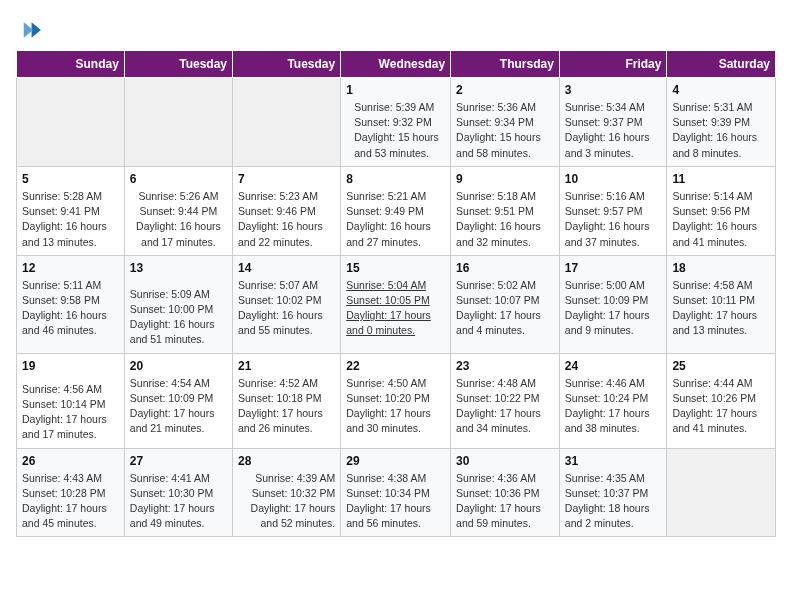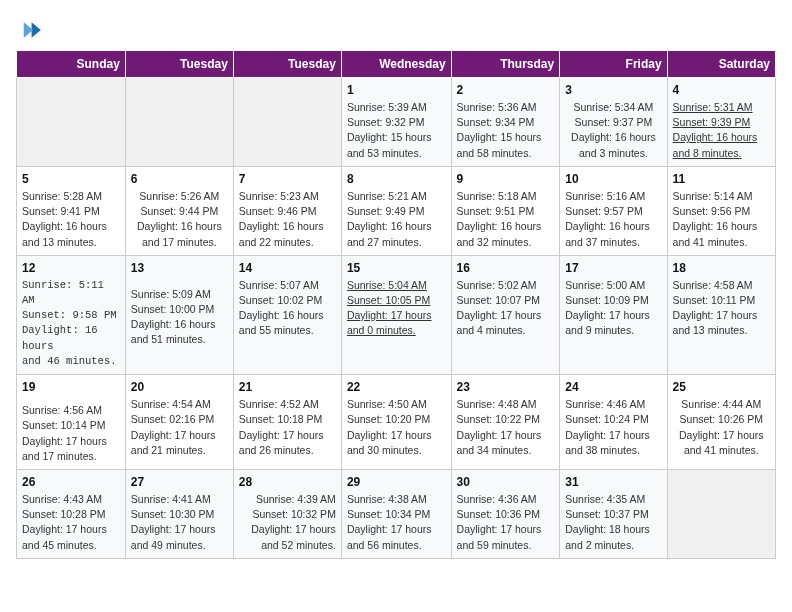--- a/index.html
+++ b/index.html
@@ -133,42 +133,42 @@
           <th>Saturday</th>
         </tr>
     </thead>
     <tbody id="calendar-body">
     <tr>
           <td class="empty-cell"></td>
           <td class="empty-cell"></td>
           <td class="empty-cell"></td>
           <td>
             <div class="day-num">1</div>
-            <div class="day-info" style="white-space: pre-line;">Sunrise: 5:39 AM
+            <div class="day-info" style="white-space: pre-line; margin-left: 8px;">Sunrise: 5:39 AM
 Sunset: 9:32 PM
 Daylight: 15 hours
 and 53 minutes.</div>
           </td>
           <td>
             <div class="day-num">2</div>
             <div class="day-info" style="white-space: pre-line;">Sunrise: 5:36 AM
 Sunset: 9:34 PM
 Daylight: 15 hours
 and 58 minutes.</div>
           </td>
           <td>
             <div class="day-num">3</div>
-            <div class="day-info" style="white-space: pre-line; text-align: center;">Sunrise: 5:34 AM
+            <div class="day-info" style="white-space: pre-line;">Sunrise: 5:34 AM
 Sunset: 9:37 PM
 Daylight: 16 hours
 and 3 minutes.</div>
           </td>
           <td>
             <div class="day-num">4</div>
-            <div class="day-info" style="white-space: pre-line; text-decoration: underline;">Sunrise: 5:31 AM
+            <div class="day-info" style="white-space: pre-line;">Sunrise: 5:31 AM
 Sunset: 9:39 PM
 Daylight: 16 hours
 and 8 minutes.</div>
           </td>
         </tr>
         <tr>
           <td>
             <div class="day-num">5</div>
             <div class="day-info" style="white-space: pre-line;">Sunrise: 5:28 AM
 Sunset: 9:41 PM
@@ -214,21 +214,21 @@
             <div class="day-num">11</div>
             <div class="day-info" style="white-space: pre-line;">Sunrise: 5:14 AM
 Sunset: 9:56 PM
 Daylight: 16 hours
 and 41 minutes.</div>
           </td>
         </tr>
         <tr>
           <td>
             <div class="day-num">12</div>
-            <div class="day-info" style="white-space: pre-line; font-family: Liberation Mono, monospace;">Sunrise: 5:11 AM
+            <div class="day-info" style="white-space: pre-line;">Sunrise: 5:11 AM
 Sunset: 9:58 PM
 Daylight: 16 hours
 and 46 minutes.</div>
           </td>
           <td>
             <div class="day-num">13</div>
             <div class="day-info" style="white-space: pre-line; margin-top: 12px;">Sunrise: 5:09 AM
 Sunset: 10:00 PM
 Daylight: 16 hours
 and 51 minutes.</div>
@@ -273,21 +273,21 @@
           <td>
             <div class="day-num">19</div>
             <div class="day-info" style="white-space: pre-line; margin-top: 9px;">Sunrise: 4:56 AM
 Sunset: 10:14 PM
 Daylight: 17 hours
 and 17 minutes.</div>
           </td>
           <td>
             <div class="day-num">20</div>
             <div class="day-info" style="white-space: pre-line;">Sunrise: 4:54 AM
-Sunset: 02:16 PM
+Sunset: 10:09 PM
 Daylight: 17 hours
 and 21 minutes.</div>
           </td>
           <td>
             <div class="day-num">21</div>
             <div class="day-info" style="white-space: pre-line;">Sunrise: 4:52 AM
 Sunset: 10:18 PM
 Daylight: 17 hours
 and 26 minutes.</div>
           </td>
@@ -307,21 +307,21 @@
           </td>
           <td>
             <div class="day-num">24</div>
             <div class="day-info" style="white-space: pre-line;">Sunrise: 4:46 AM
 Sunset: 10:24 PM
 Daylight: 17 hours
 and 38 minutes.</div>
           </td>
           <td>
             <div class="day-num">25</div>
-            <div class="day-info" style="white-space: pre-line; text-align: center;">Sunrise: 4:44 AM
+            <div class="day-info" style="white-space: pre-line;">Sunrise: 4:44 AM
 Sunset: 10:26 PM
 Daylight: 17 hours
 and 41 minutes.</div>
           </td>
         </tr>
         <tr>
           <td>
             <div class="day-num">26</div>
             <div class="day-info" style="white-space: pre-line;">Sunrise: 4:43 AM
 Sunset: 10:28 PM

